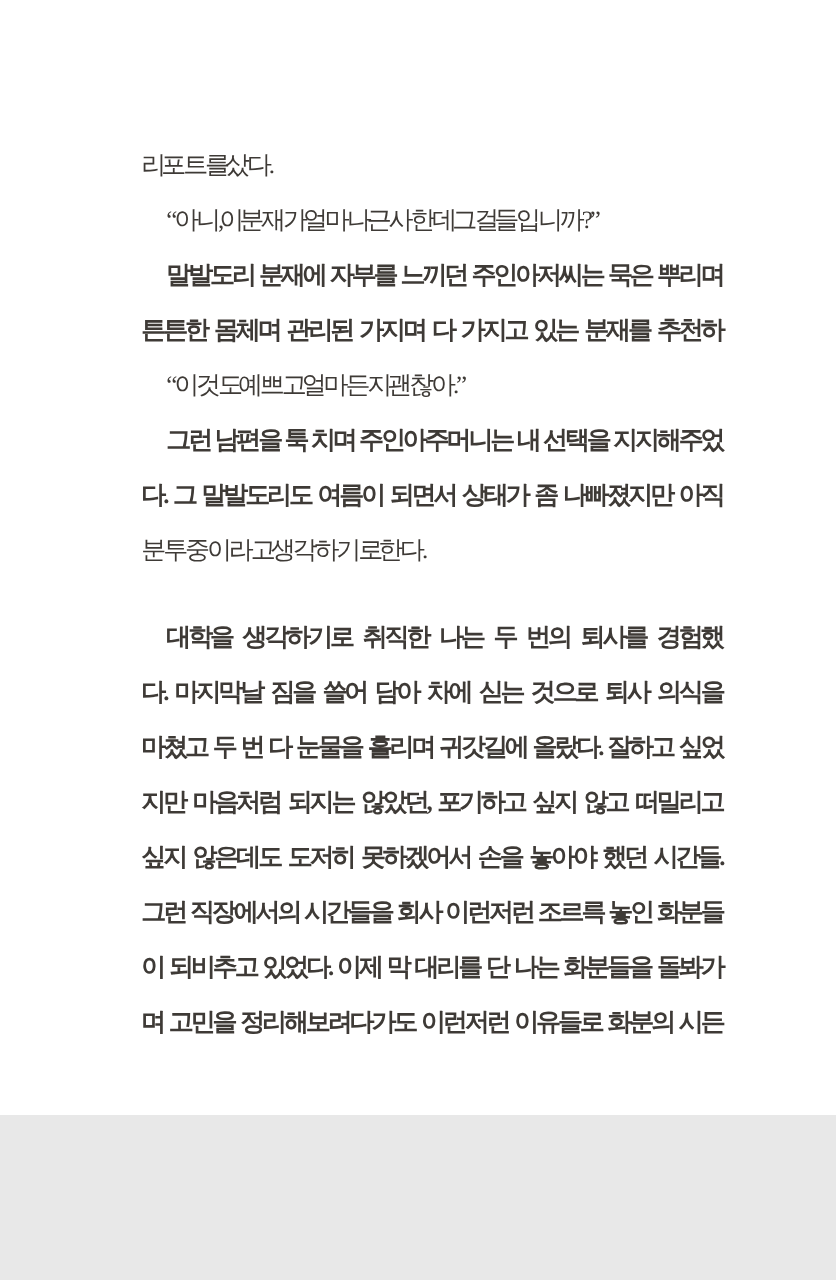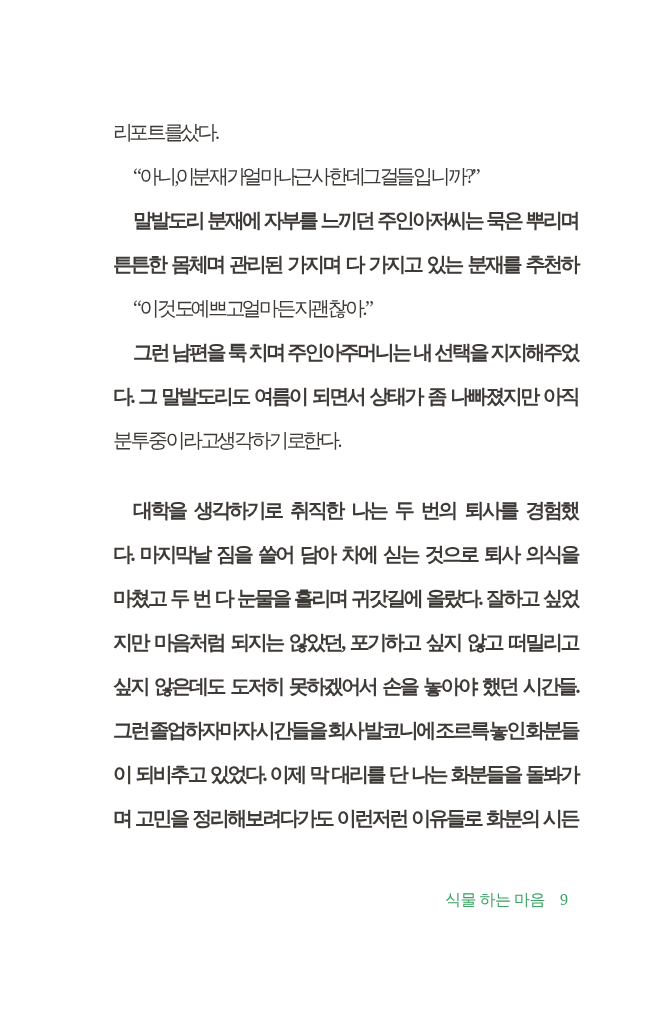--- a/index.html
+++ b/index.html
@@ -3,21 +3,21 @@
 <meta charset="utf-8">
 <style>
   html, body {
     margin: 0;
     padding: 0;
     background: #e8e8e8;
   }
   .page {
     position: relative;
     width: 669px;
-    height: 1024px;
+    height: 892px;
     margin: 0 auto;
     background: #ffffff;
     overflow: hidden;
     font-family: "Liberation Serif", "DejaVu Serif", serif;
     color: #3e3a36;
   }
   .text-block {
     position: absolute;
     top: 110px;
     left: 113px;
@@ -74,21 +74,21 @@
       <div class="line indent">“이것도 예쁘고 얼마든지 괜찮아.”</div>
       <div class="line indent just">그런 남편을 툭 치며 주인아주머니는 내 선택을 지지해주었</div>
       <div class="line just">다. 그 말발도리도 여름이 되면서 상태가 좀 나빠졌지만 아직</div>
       <div class="line">분투중이라고 생각하기로 한다.</div>
       <div class="spacer"></div>
       <div class="line indent just">대학을 생각하기로 취직한 나는 두 번의 퇴사를 경험했</div>
       <div class="line just">다. 마지막날 짐을 쓸어 담아 차에 싣는 것으로 퇴사 의식을</div>
       <div class="line just">마쳤고 두 번 다 눈물을 흘리며 귀갓길에 올랐다. 잘하고 싶었</div>
       <div class="line just">지만 마음처럼 되지는 않았던, 포기하고 싶지 않고 떠밀리고</div>
       <div class="line just">싶지 않은데도 도저히 못하겠어서 손을 놓아야 했던 시간들.</div>
-      <div class="line just">그런 졸업하자마자 시간들을 회사 발코니에 조르륵 놓인 화분들</div>
+      <div class="line just">그런 직장에서의 시간들을 회사 이런저런 조르륵 놓인 화분들</div>
       <div class="line just">이 되비추고 있었다. 이제 막 대리를 단 나는 화분들을 돌봐가</div>
       <div class="line just">며 고민을 정리해보려다가도 이런저런 이유들로 화분의 시든</div>
     </div>
 
   <div class="footer" style="color: rgb(58, 162, 99);">
     <span>식물 하는 마음</span><span class="page-num">9</span>
   </div>
 
 </div>
 

